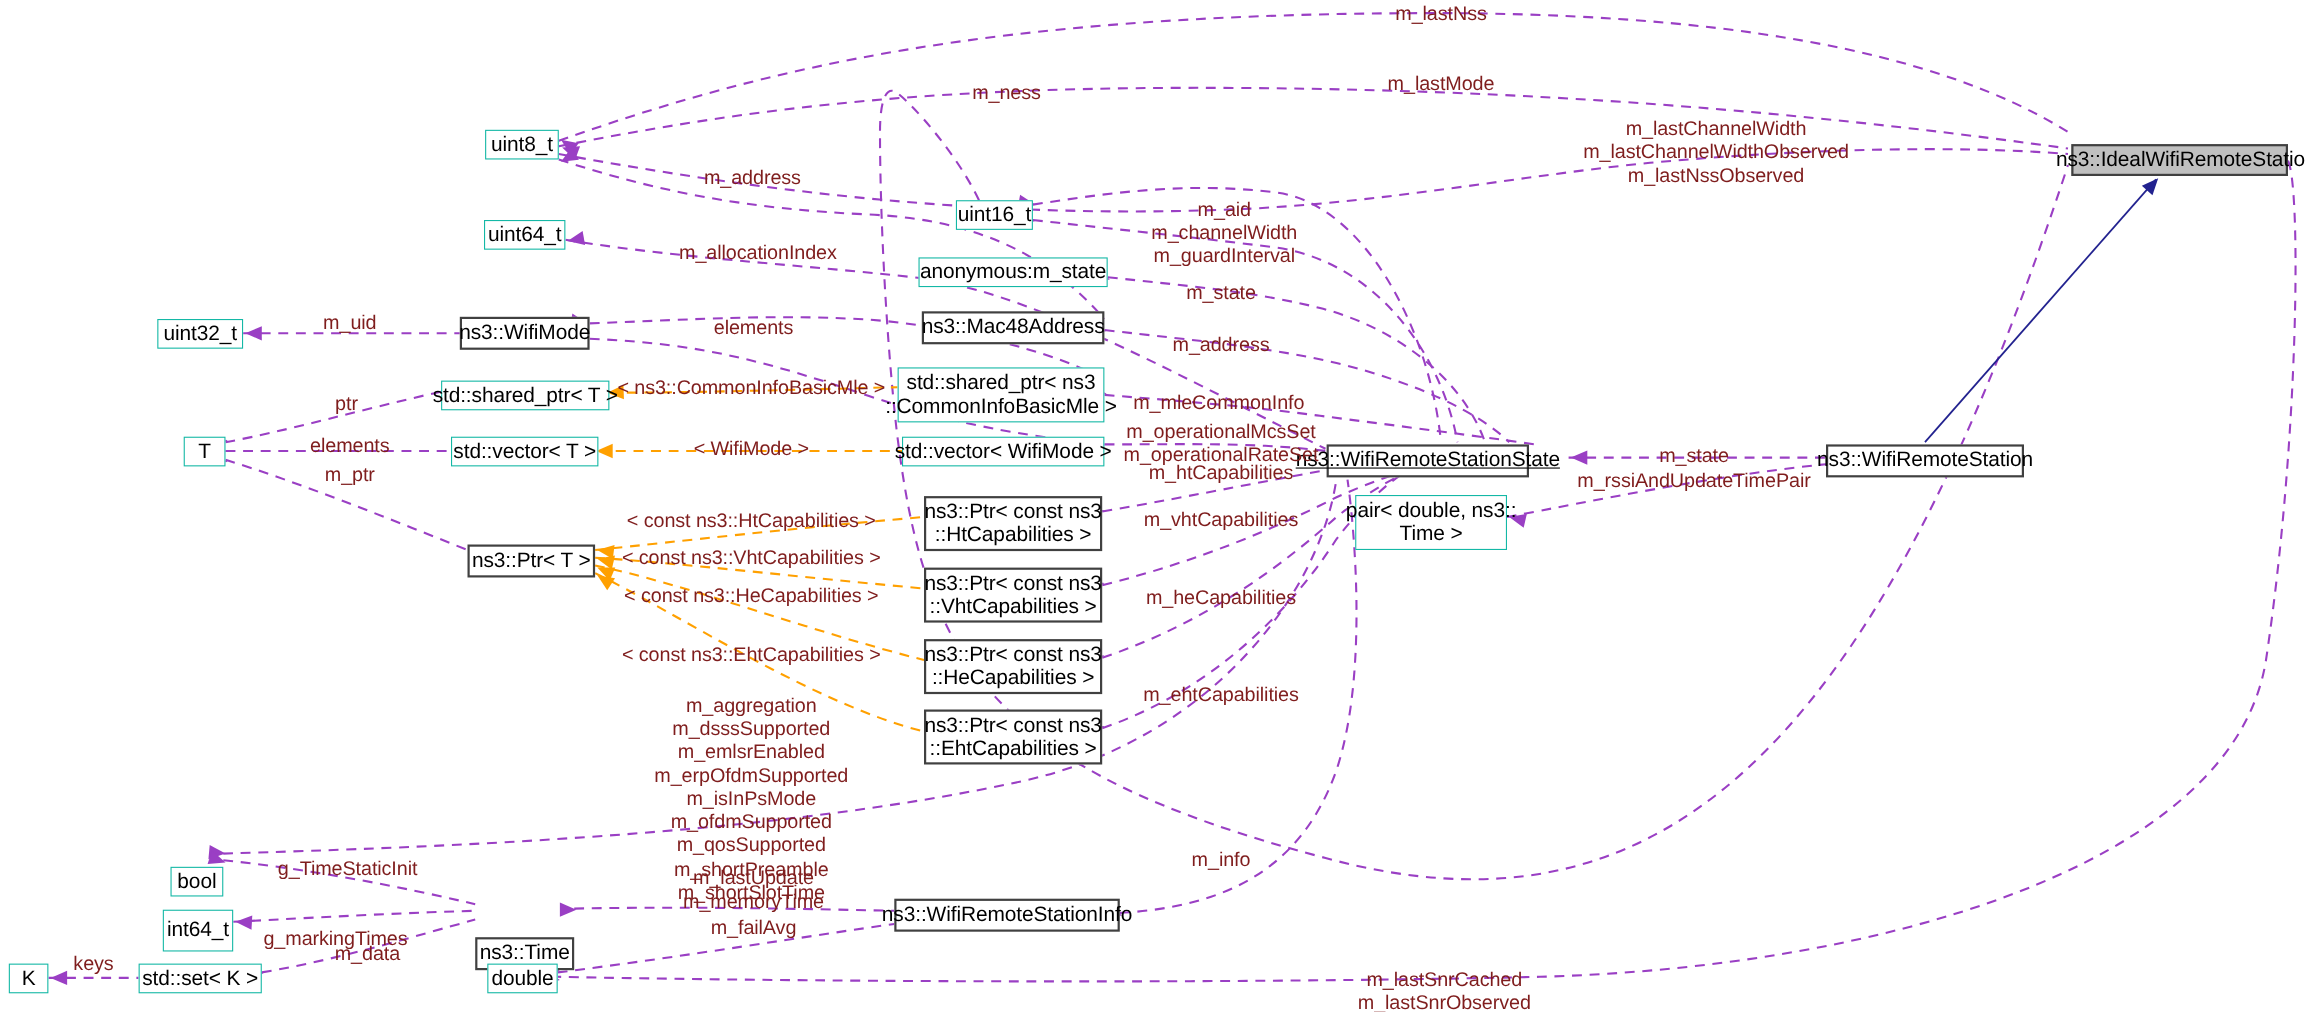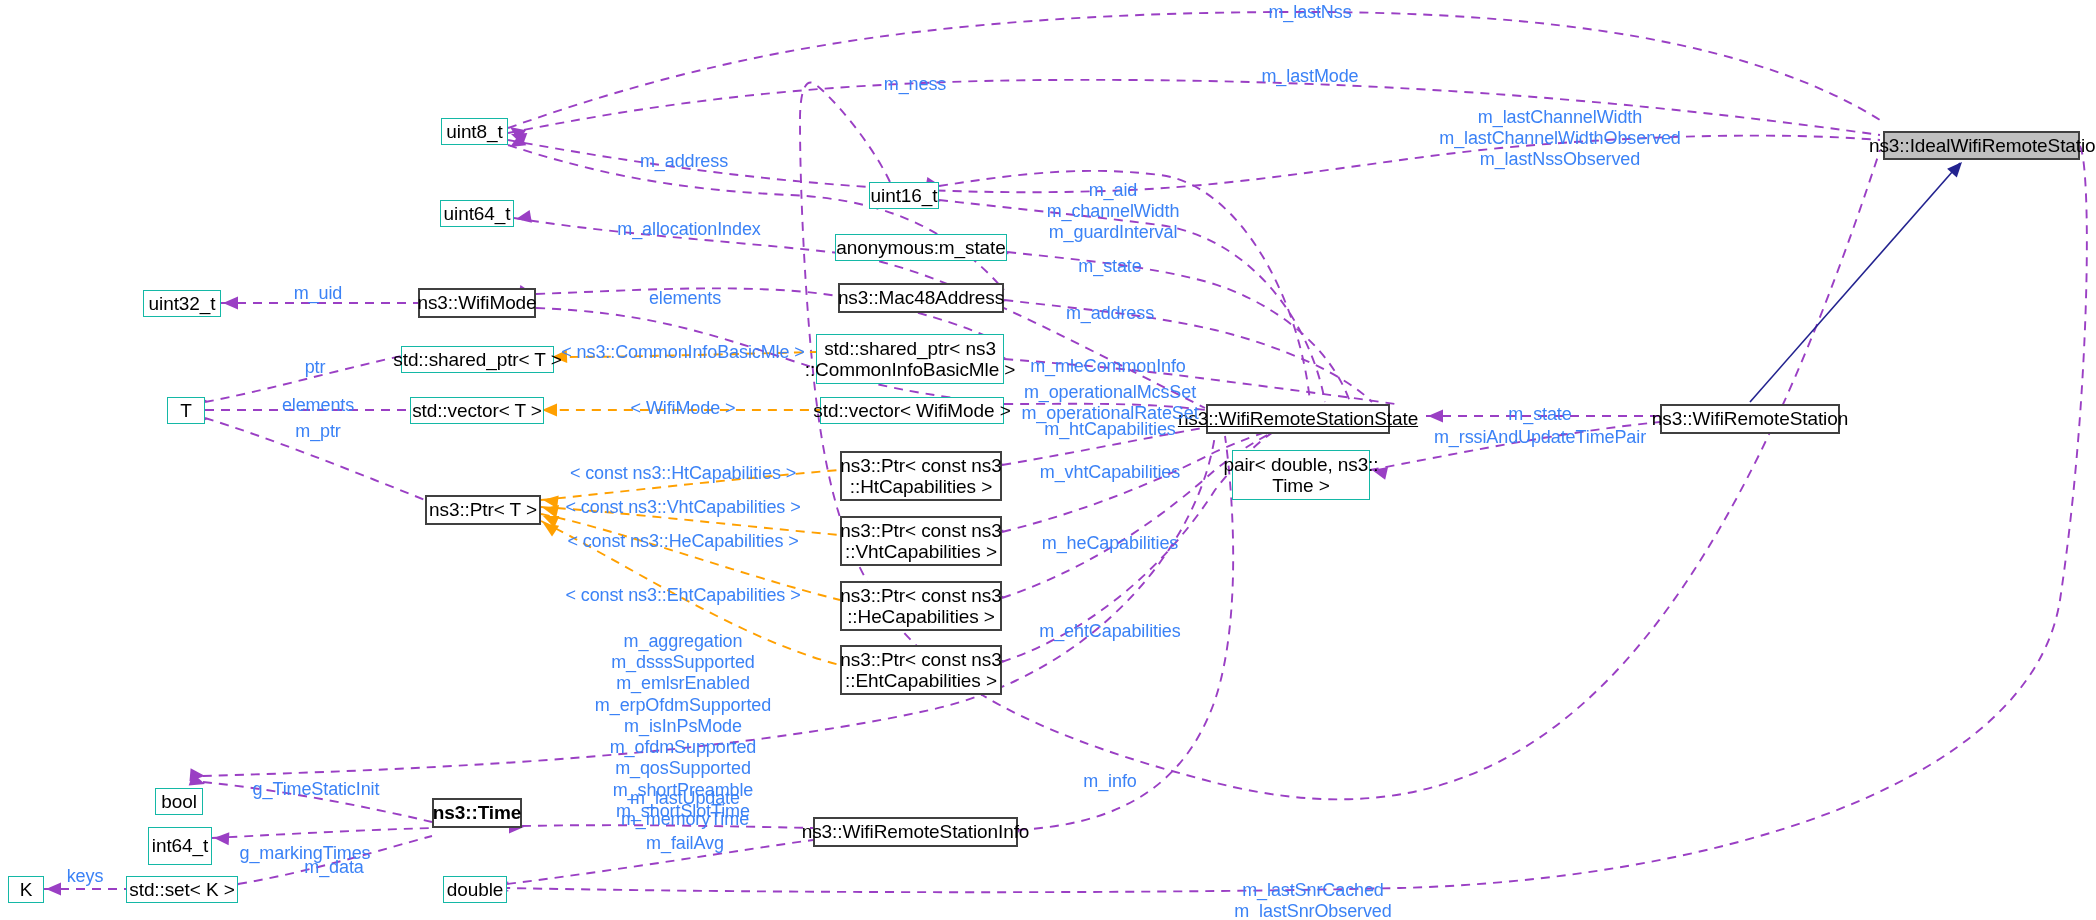--- a/index.html
+++ b/index.html
@@ -41,21 +41,21 @@
   .node.thick {
     border: 2px solid #404040;
   }
   .node.current {
     border: 2px solid #404040;
     background: #c0c0c0;
   }
   .edge-label {
     position: absolute;
     font-size: 18px;
-    color: #3b82f6;
+    color: #7f1d1d;
     white-space: pre;
     line-height: 1.18;
     letter-spacing: -0.1px;
   }
   .el-center { text-align: center; transform: translateX(-50%); }
 </style>
 </head>
 <body>
 
 <div id="diagram-root">
@@ -162,21 +162,21 @@
 ::HeCapabilities &gt;</div>
       <div class="node thick" style="left: 840px; top: 645px; width: 162px; height: 50px;">ns3::Ptr&lt; const ns3
 ::EhtCapabilities &gt;</div>
       <div class="node thick" style="left: 1206px; top: 404px; width: 184px; height: 30px; text-decoration: underline;">ns3::WifiRemoteStationState</div>
       <div class="node thin" style="left: 1232px; top: 450px; width: 138px; height: 50px;">pair&lt; double, ns3::
 Time &gt;</div>
       <div class="node thick" style="left: 1660px; top: 404px; width: 180px; height: 30px;">ns3::WifiRemoteStation</div>
       <div class="node current" style="left: 1883px; top: 131px; width: 197px; height: 29px; padding-left: 12px;">ns3::IdealWifiRemoteStation</div>
       <div class="node thin" style="left: 155px; top: 788px; width: 48px; height: 27px;">bool</div>
       <div class="node thin" style="left: 148px; top: 827px; width: 64px; height: 38px;">int64_t</div>
-      <div class="node thick" style="left: 432px; top: 798px; width: 90px; height: 30px; font-weight: bold;">ns3::Time</div>
+      <div class="node thick" style="left: 432px; top: 852px; width: 90px; height: 30px;">ns3::Time</div>
       <div class="node thin" style="left: 8px; top: 876px; width: 36px; height: 27px;">K</div>
       <div class="node thin" style="left: 126px; top: 876px; width: 112px; height: 27px;">std::set&lt; K &gt;</div>
       <div class="node thin" style="left: 443px; top: 876px; width: 64px; height: 27px;">double</div>
       <div class="node thick" style="left: 813px; top: 817px; width: 205px; height: 30px;">ns3::WifiRemoteStationInfo</div>
     </div>
   <div id="label-layer">
       <div class="edge-label el-center" style="left: 1310px; top: 2px;">m_lastNss</div>
       <div class="edge-label el-center" style="left: 915px; top: 74px;">m_ness</div>
       <div class="edge-label el-center" style="left: 1310px; top: 66px;">m_lastMode</div>
       <div class="edge-label el-center" style="left: 1560px; top: 107px;">m_lastChannelWidth

